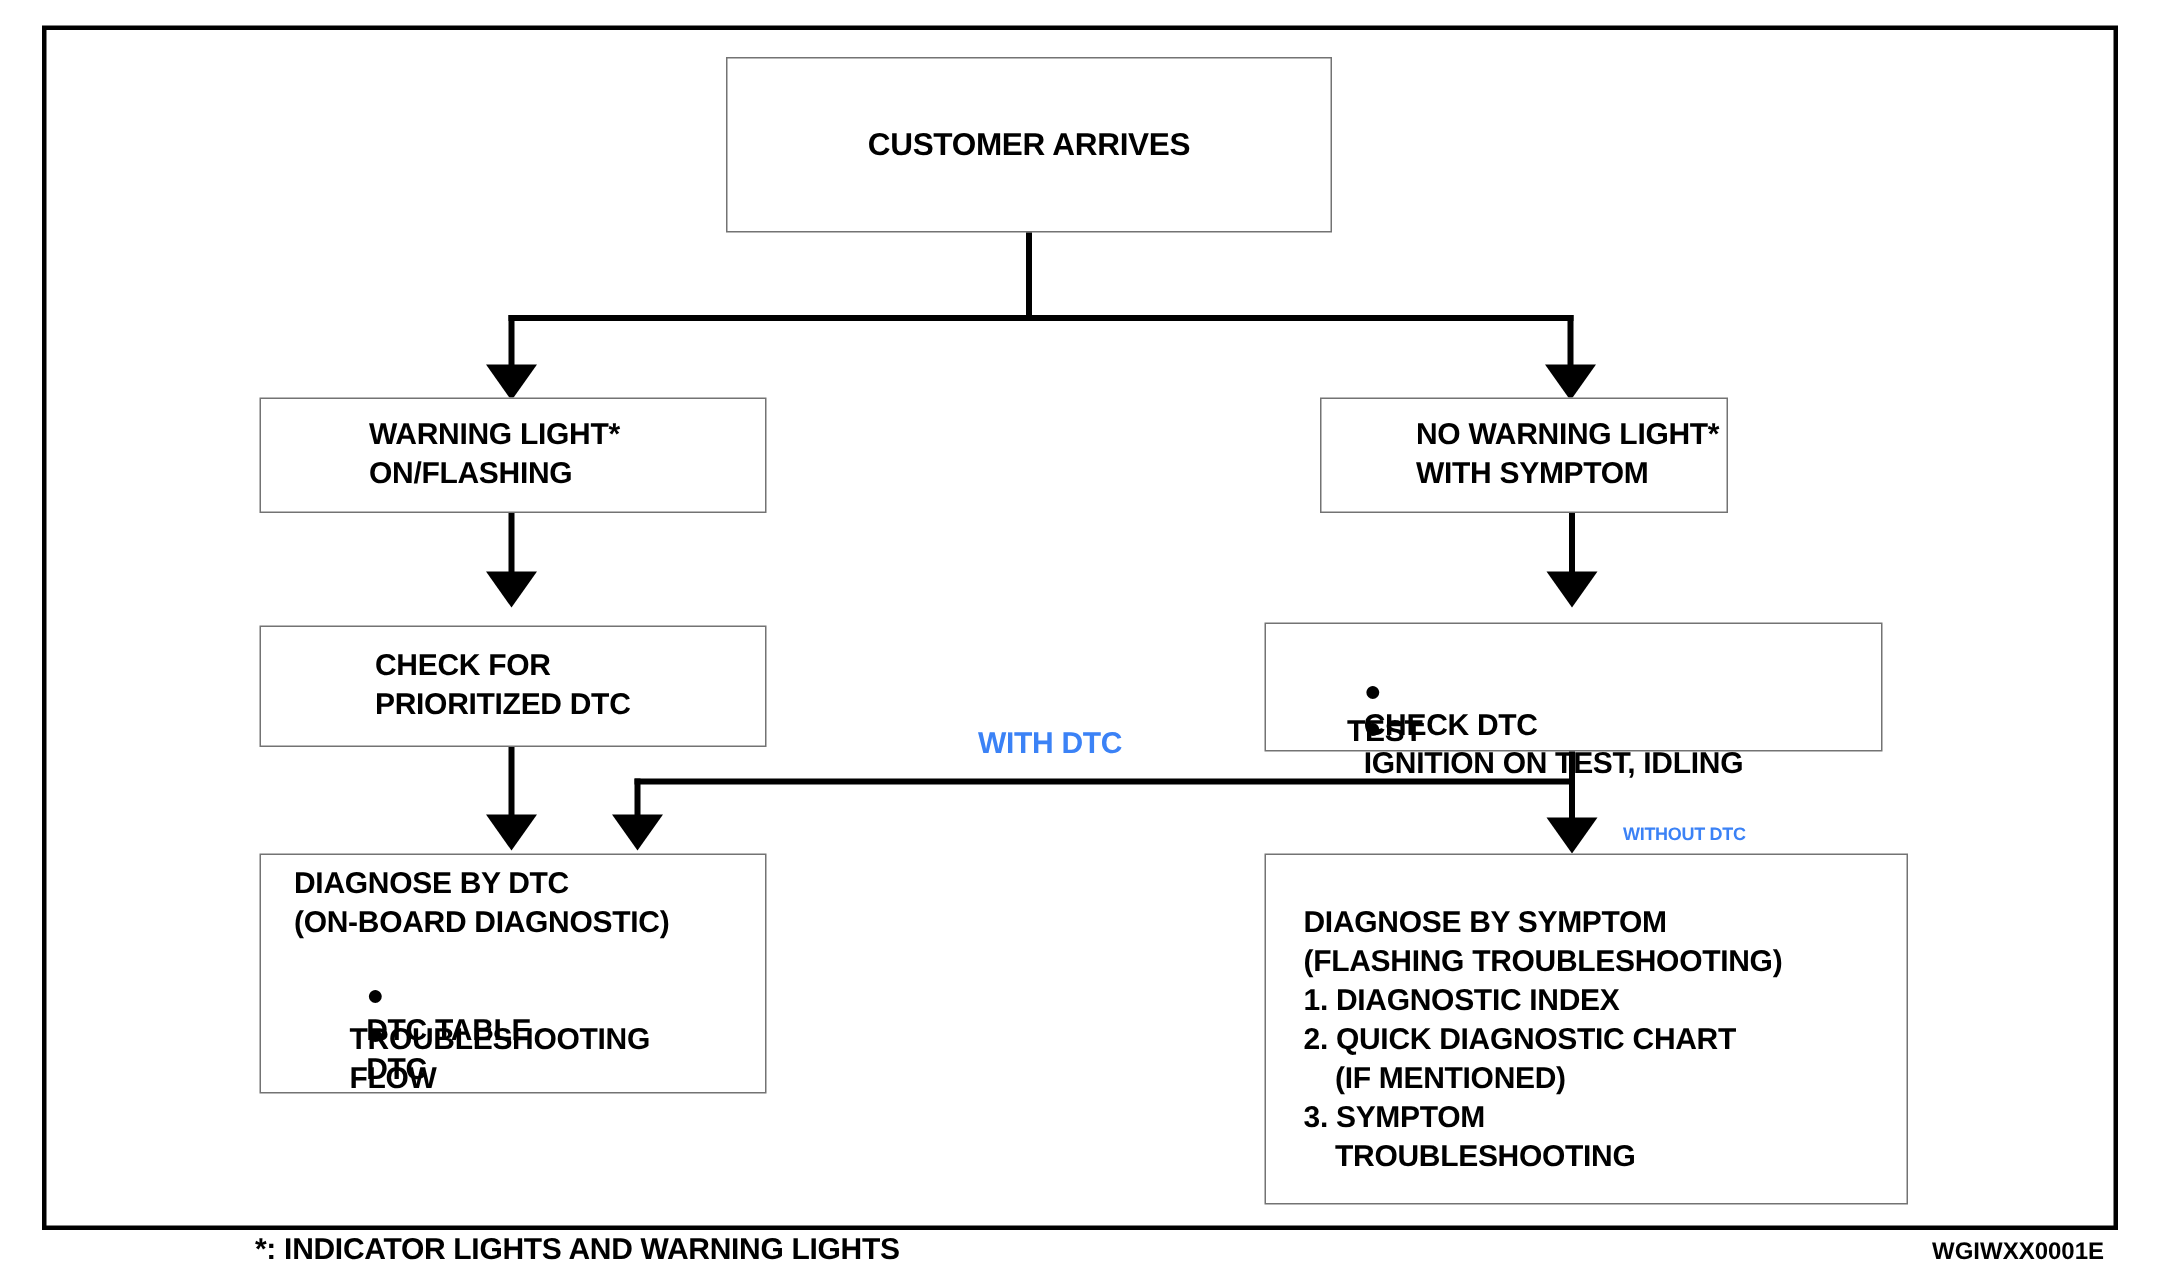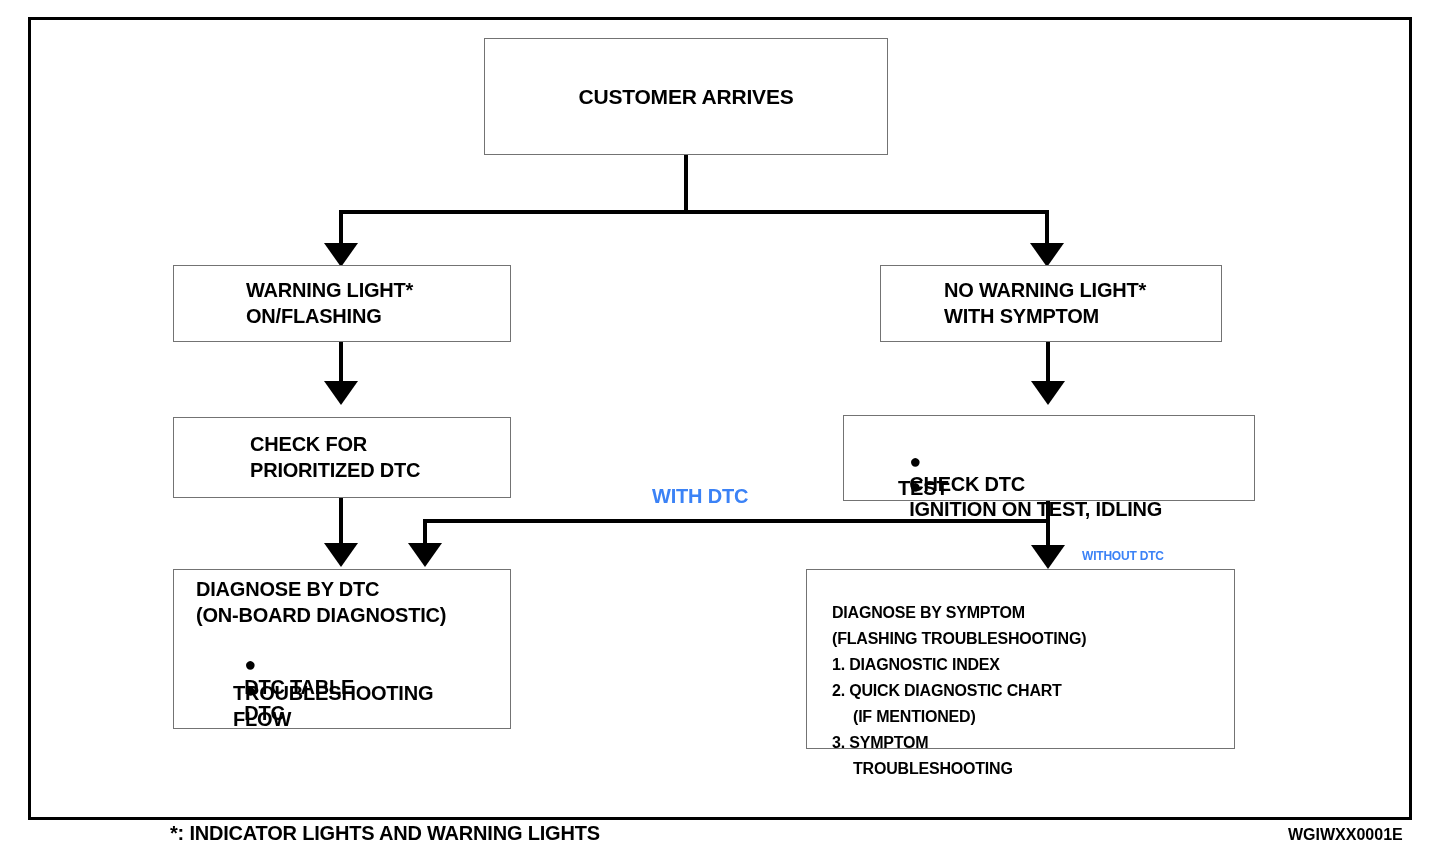--- a/index.html
+++ b/index.html
@@ -110,21 +110,21 @@
   <div class="arrow" style="left:324px; top:243px;"></div>
 
   <div class="vline" style="left:1045px; top:210px; width:4px; height:38px;"></div>
   <div class="arrow" style="left:1030px; top:243px;"></div>
 
   <div class="box" style="left:173px; top:265px; width:338px; height:77px; font-size:20px;">
     <span class="txt" style="left:72px; top:13px;">WARNING LIGHT*</span>
     <span class="txt" style="left:72px; top:39px;">ON/FLASHING</span>
   </div>
 
-  <div class="box" style="left:880px; top:265px; width:342px; height:77px; font-size:20px;">
+  <div class="box" style="left:880px; top:265px; width:272px; height:77px; font-size:20px;">
     <span class="txt" style="left:63px; top:13px;">NO WARNING LIGHT*</span>
     <span class="txt" style="left:63px; top:39px;">WITH SYMPTOM</span>
   </div>
 
   <div class="vline" style="left:339px; top:342px; width:4px; height:43px;"></div>
   <div class="arrow" style="left:324px; top:381px;"></div>
 
   <div class="vline" style="left:1046px; top:342px; width:4px; height:43px;"></div>
   <div class="arrow" style="left:1031px; top:381px;"></div>
 
@@ -170,21 +170,21 @@
       <span>DTC TABLE</span>
     </span>
     <span class="txt" style="left:38px; top:86px;">
       <span class="bullet">●</span>
       <span>DTC</span>
     </span>
     <span class="txt" style="left:59px; top:112px;">TROUBLESHOOTING</span>
     <span class="txt" style="left:59px; top:138px;">FLOW</span>
   </div>
 
-  <div class="box" style="left:806px; top:569px; width:429px; height:180px; font-size:16px;">
+  <div class="box" style="left:843px; top:569px; width:429px; height:234px; font-size:20px;">
     <span class="txt" style="left:25px; top:34px;">DIAGNOSE BY SYMPTOM</span>
     <span class="txt" style="left:25px; top:60px;">(FLASHING TROUBLESHOOTING)</span>
     <span class="txt" style="left:25px; top:86px;">1. DIAGNOSTIC INDEX</span>
     <span class="txt" style="left:25px; top:112px;">2. QUICK DIAGNOSTIC CHART</span>
     <span class="txt" style="left:46px; top:138px;">(IF MENTIONED)</span>
     <span class="txt" style="left:25px; top:164px;">3. SYMPTOM</span>
     <span class="txt" style="left:46px; top:190px;">TROUBLESHOOTING</span>
   </div>
 
   <div class="footnote" style="left:170px; top:768px; font-size:20px;">

